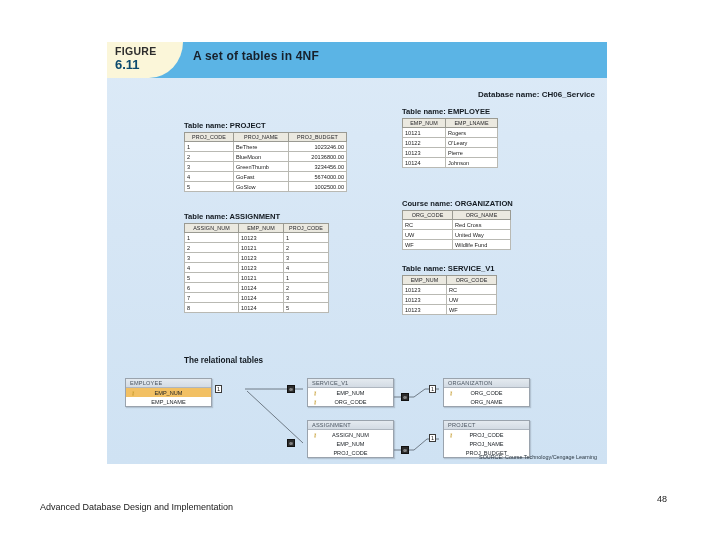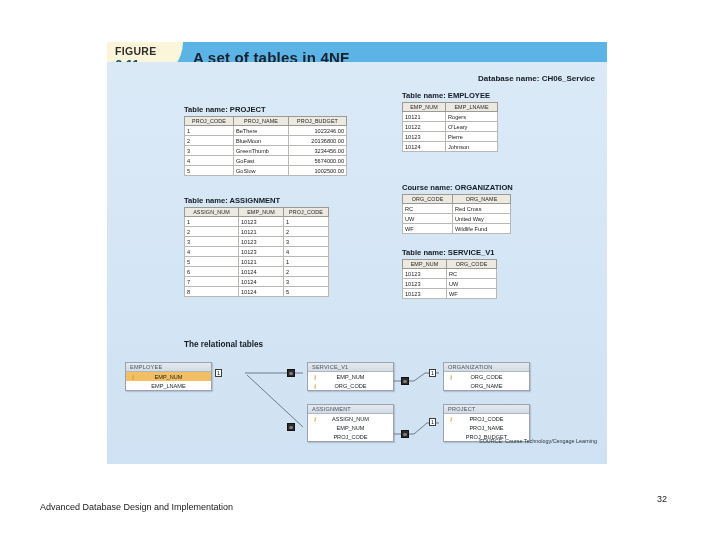--- a/index.html
+++ b/index.html
@@ -22,21 +22,21 @@
     top: 42px;
     width: 500px;
     height: 422px;
     background: linear-gradient(180deg, #dceaf7 0%, #d6e6f5 45%, #cfe2f3 100%);
     box-sizing: border-box;
   }
 
   
   #figure-header {
     position: relative;
-    height: 20px;
+    height: 36px;
     background: #5bb4e5;
     overflow: hidden;
     text-decoration: underline;
   }
   #figure-tab {
     position: absolute;
     left: 0;
     top: 0;
     width: 76px;
     height: 36px;
@@ -55,21 +55,21 @@
   #figure-tab .fig-num {
     font-size: 13px;
     font-weight: bold;
     color: #0c4a6e;
     line-height: 15px;
   }
   #figure-caption {
     position: absolute;
     left: 86px;
     top: 7px;
-    font-size: 15px;
+    font-size: 12px;
     font-weight: bold;
     color: #17202b;
     letter-spacing: 0.2px;
   }
 
   
   #figure-body {
     position: relative;
     height: 386px;
   }
@@ -520,13 +520,13 @@
       <div class="card-badge" style="left:322px; top:64px;">1</div>
 
     </div>
 
     <div id="source-note">SOURCE: Course Technology/Cengage Learning</div>
 
   </div>
 </div>
 
 <div id="slide-footer-text">Advanced Database Design and Implementation</div>
-<div id="slide-page-num">32</div>
+<div id="slide-page-num">48</div>
 
 </body></html>

